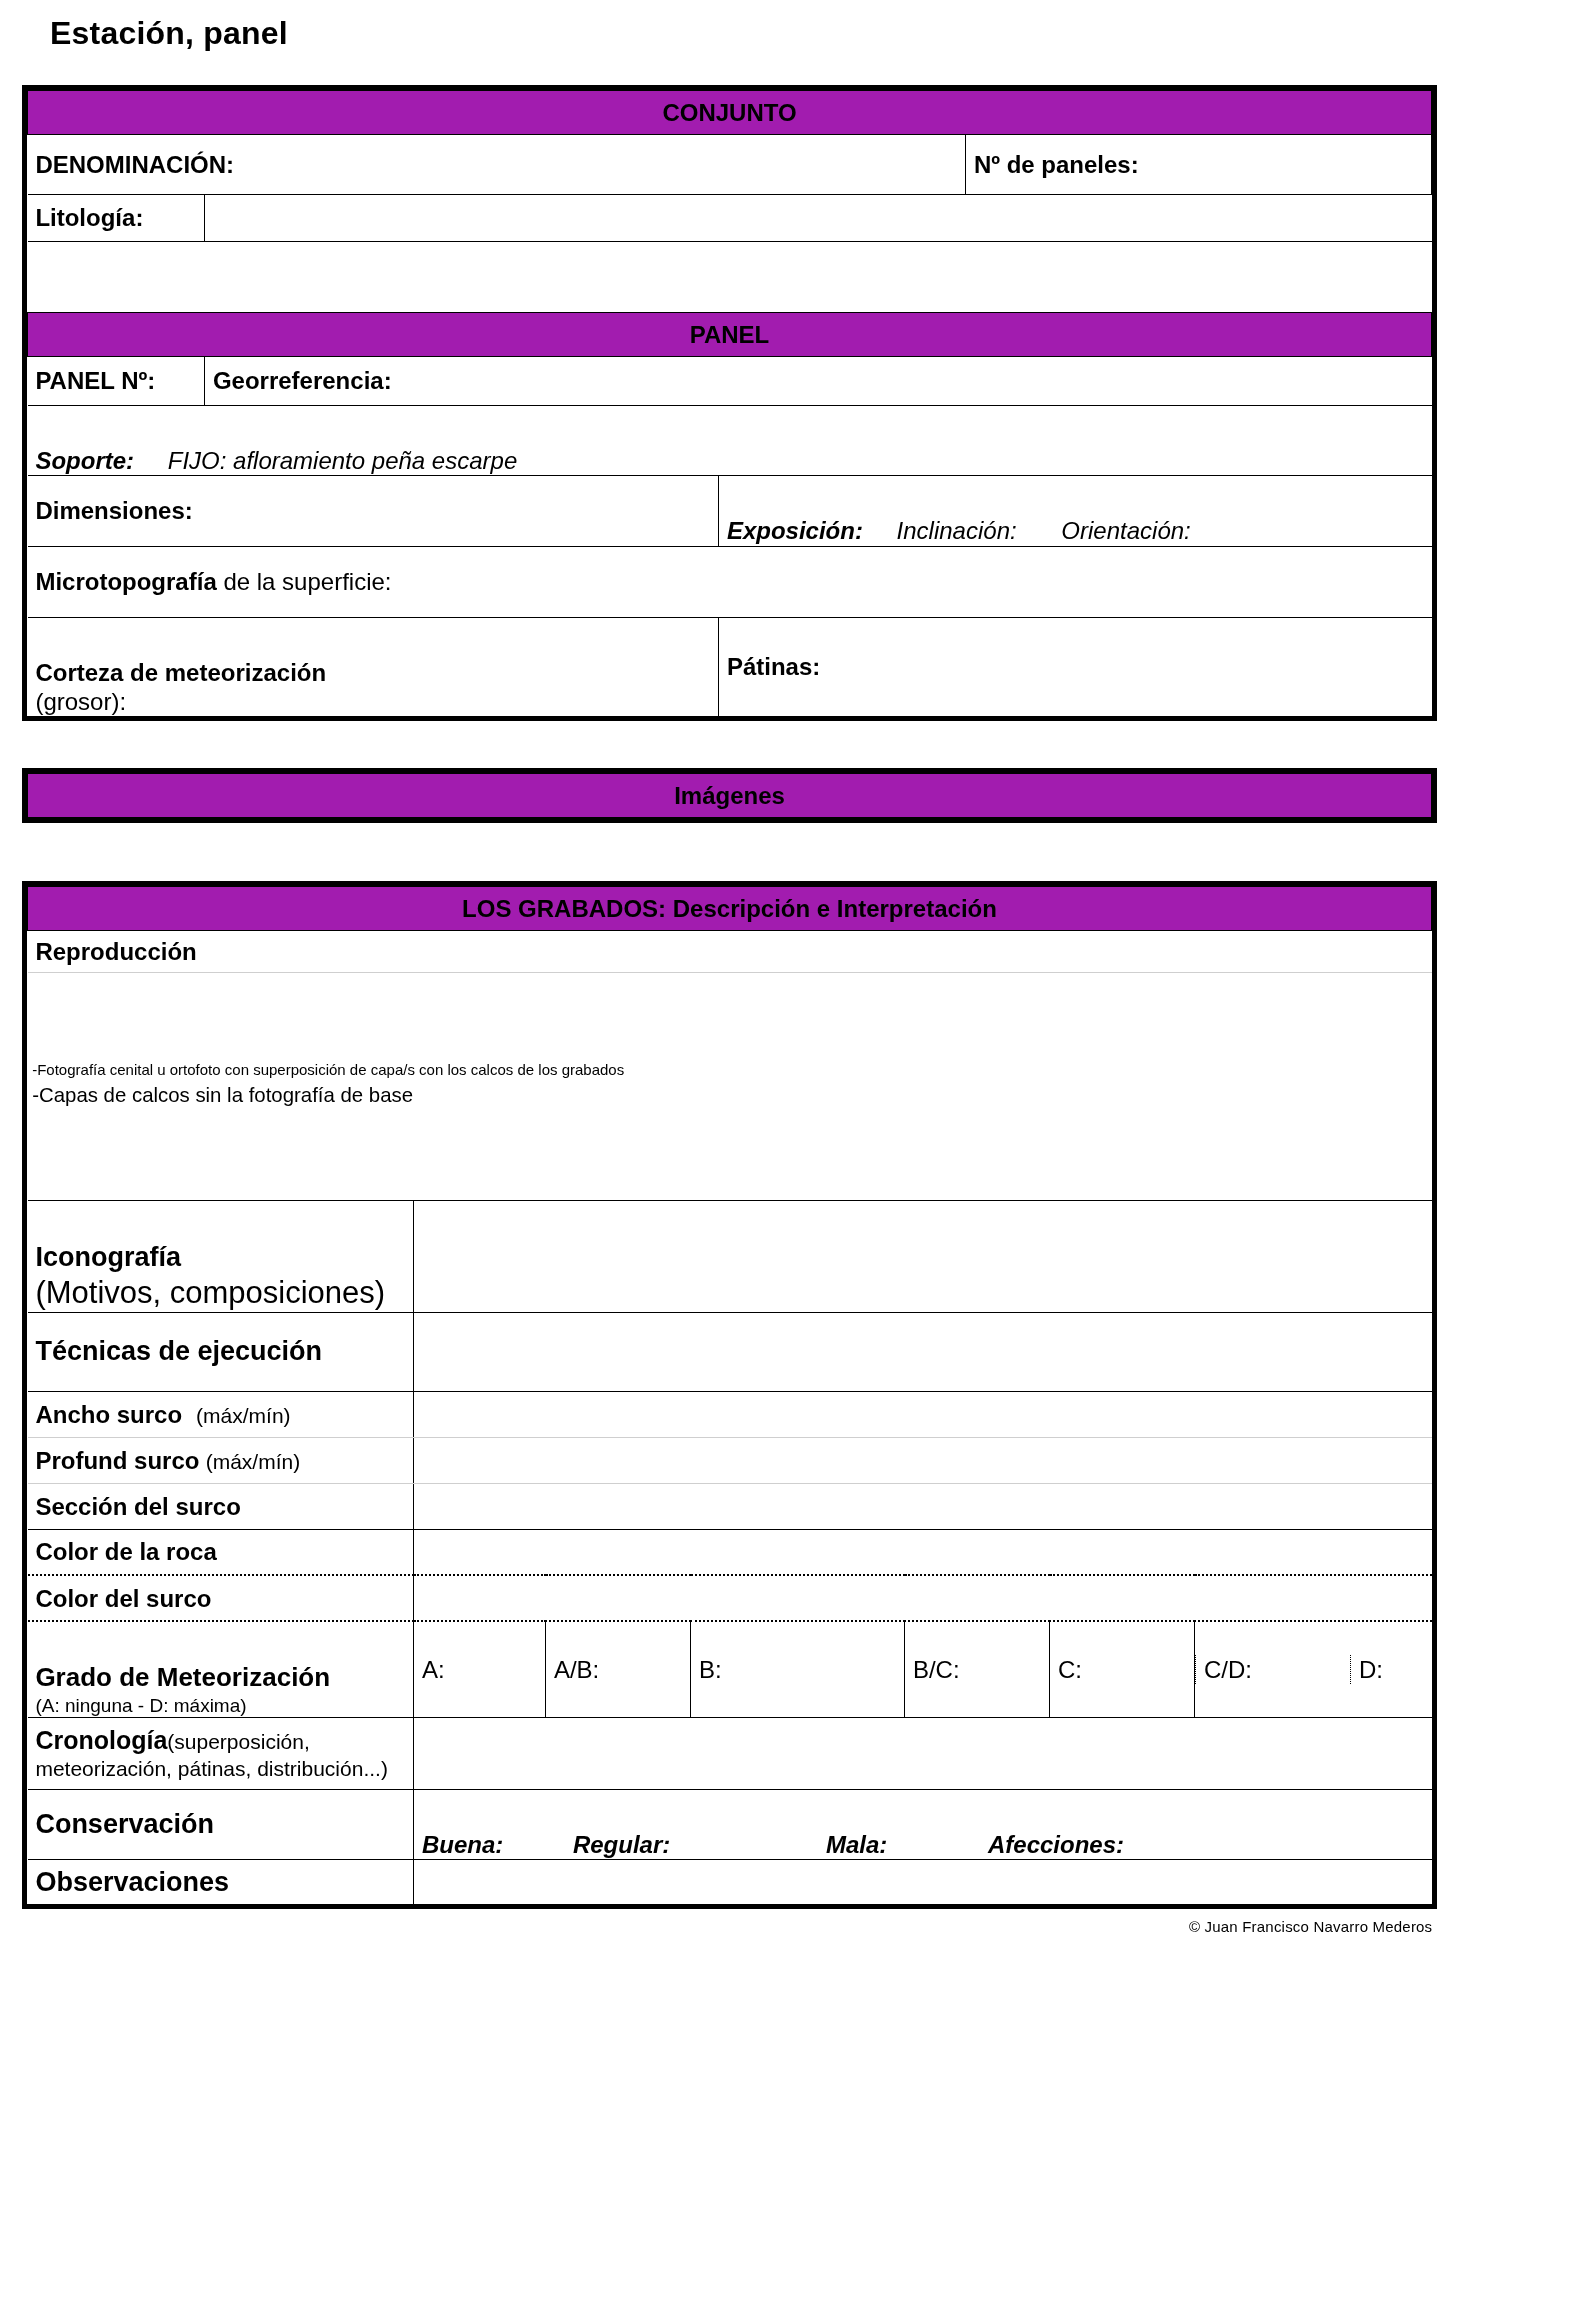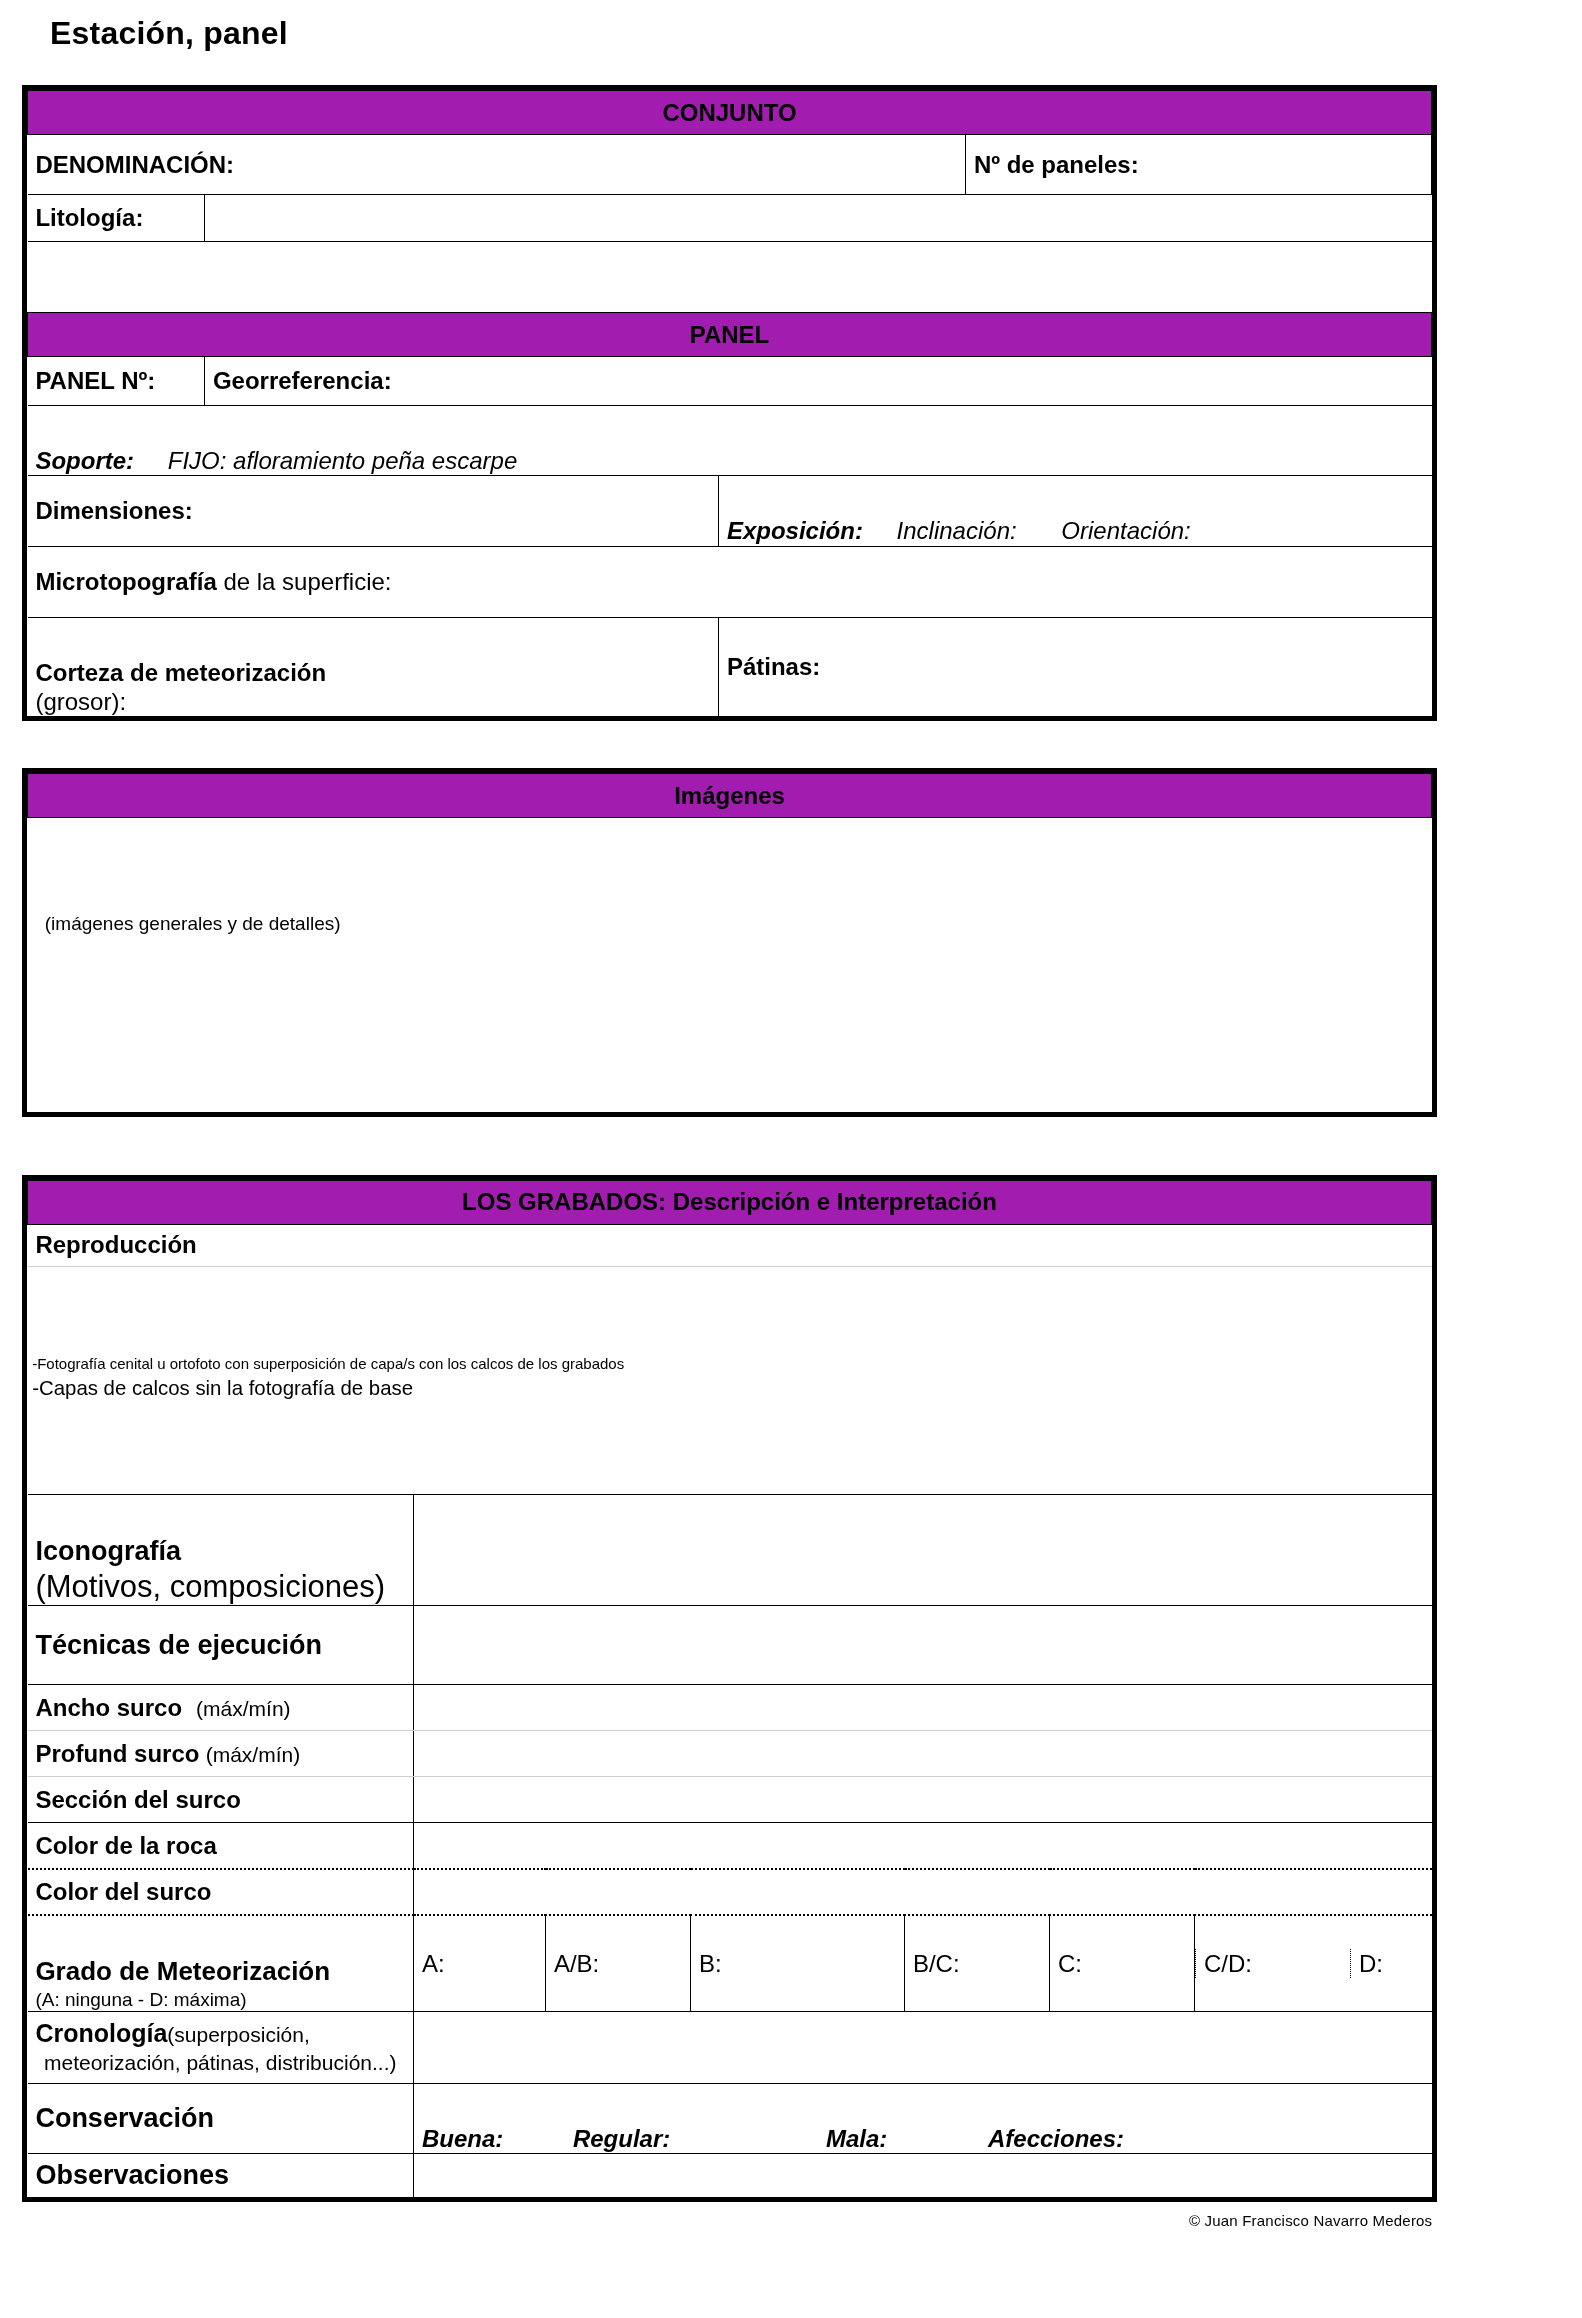--- a/index.html
+++ b/index.html
@@ -181,25 +181,20 @@
       </table>
   </div>
 
   <div class="gap-a"></div>
 
   <div class="block">
     <table class="grid">
       <tbody>
           <tr>
         <td class="band thinbottom">Imágenes</td>
-      </tr>
-      <tr>
-        <td class="noleft noright nobot" style="height:294px; vertical-align:top; padding:0;">
-          <div style="padding:94px 0 0 17.3px; font-size:19px;">(imágenes generales y de detalles)</div>
-        </td>
       </tr>
     </tbody>
       </table>
   </div>
 
   <div class="gap-b"></div>
 
   <div class="block">
     <table class="grid">
       <colgroup>
@@ -292,21 +287,21 @@
           </tbody>
               </table>
         </td>
       </tr>
 
       <tr style="height:72px">
         <td class="noleft top">
           <div style="line-height:1.25;">
             <span class="b" style="font-size:25px">Cronología</span><span class="sm">(superposición,</span>
           </div>
-          <div class="sm" style="line-height:1.25;text-align:center;">meteorización, pátinas, distribución...)</div>
+          <div class="sm" style="line-height:1.25;">meteorización, pátinas, distribución...)</div>
         </td>
         <td class="noright" colspan="6"></td>
       </tr>
 
       <tr style="height:63px">
         <td class="noleft b" style="font-size:27px">Conservación</td>
         <td class="noright" colspan="6">
           <span class="inline-labels">
             <span class="b">Buena:</span>
             <span class="b" style="padding-left:63px">Regular:</span>

